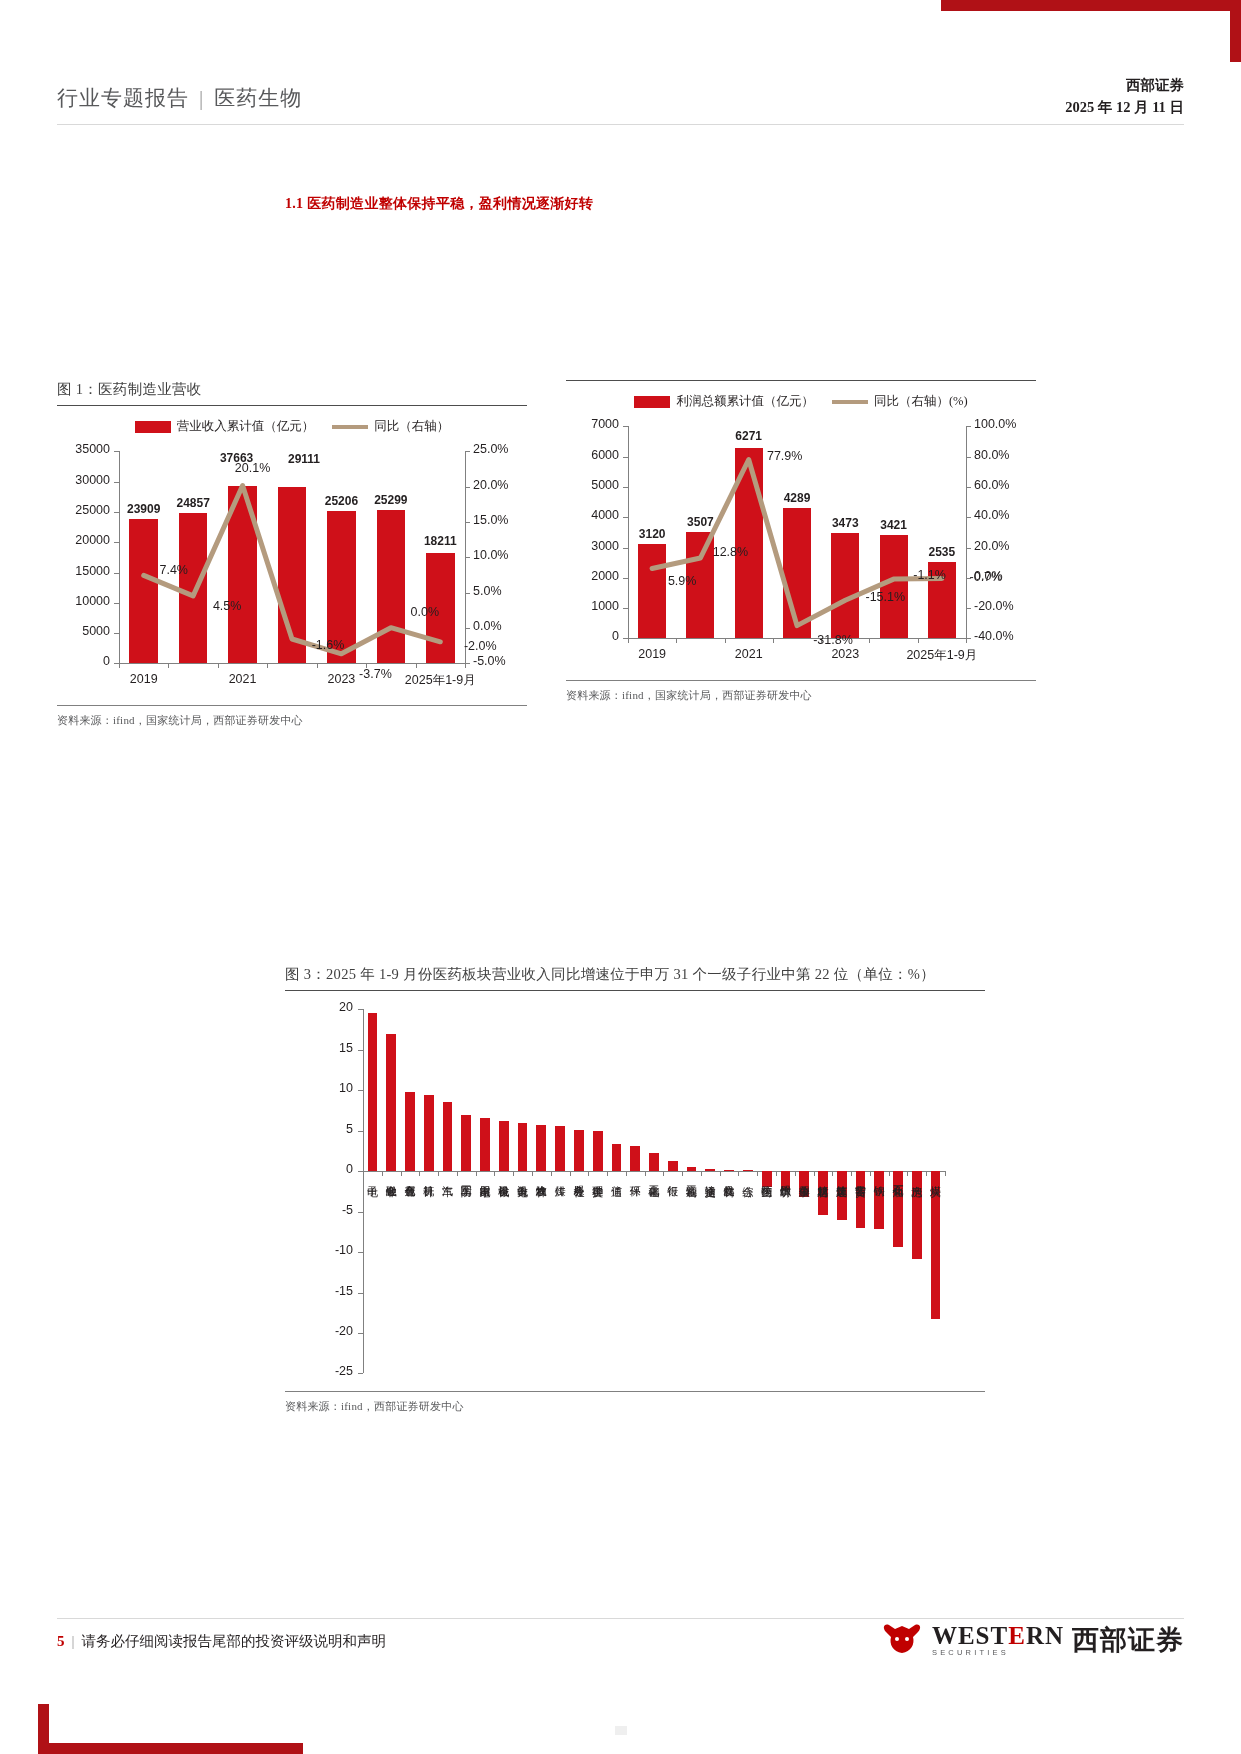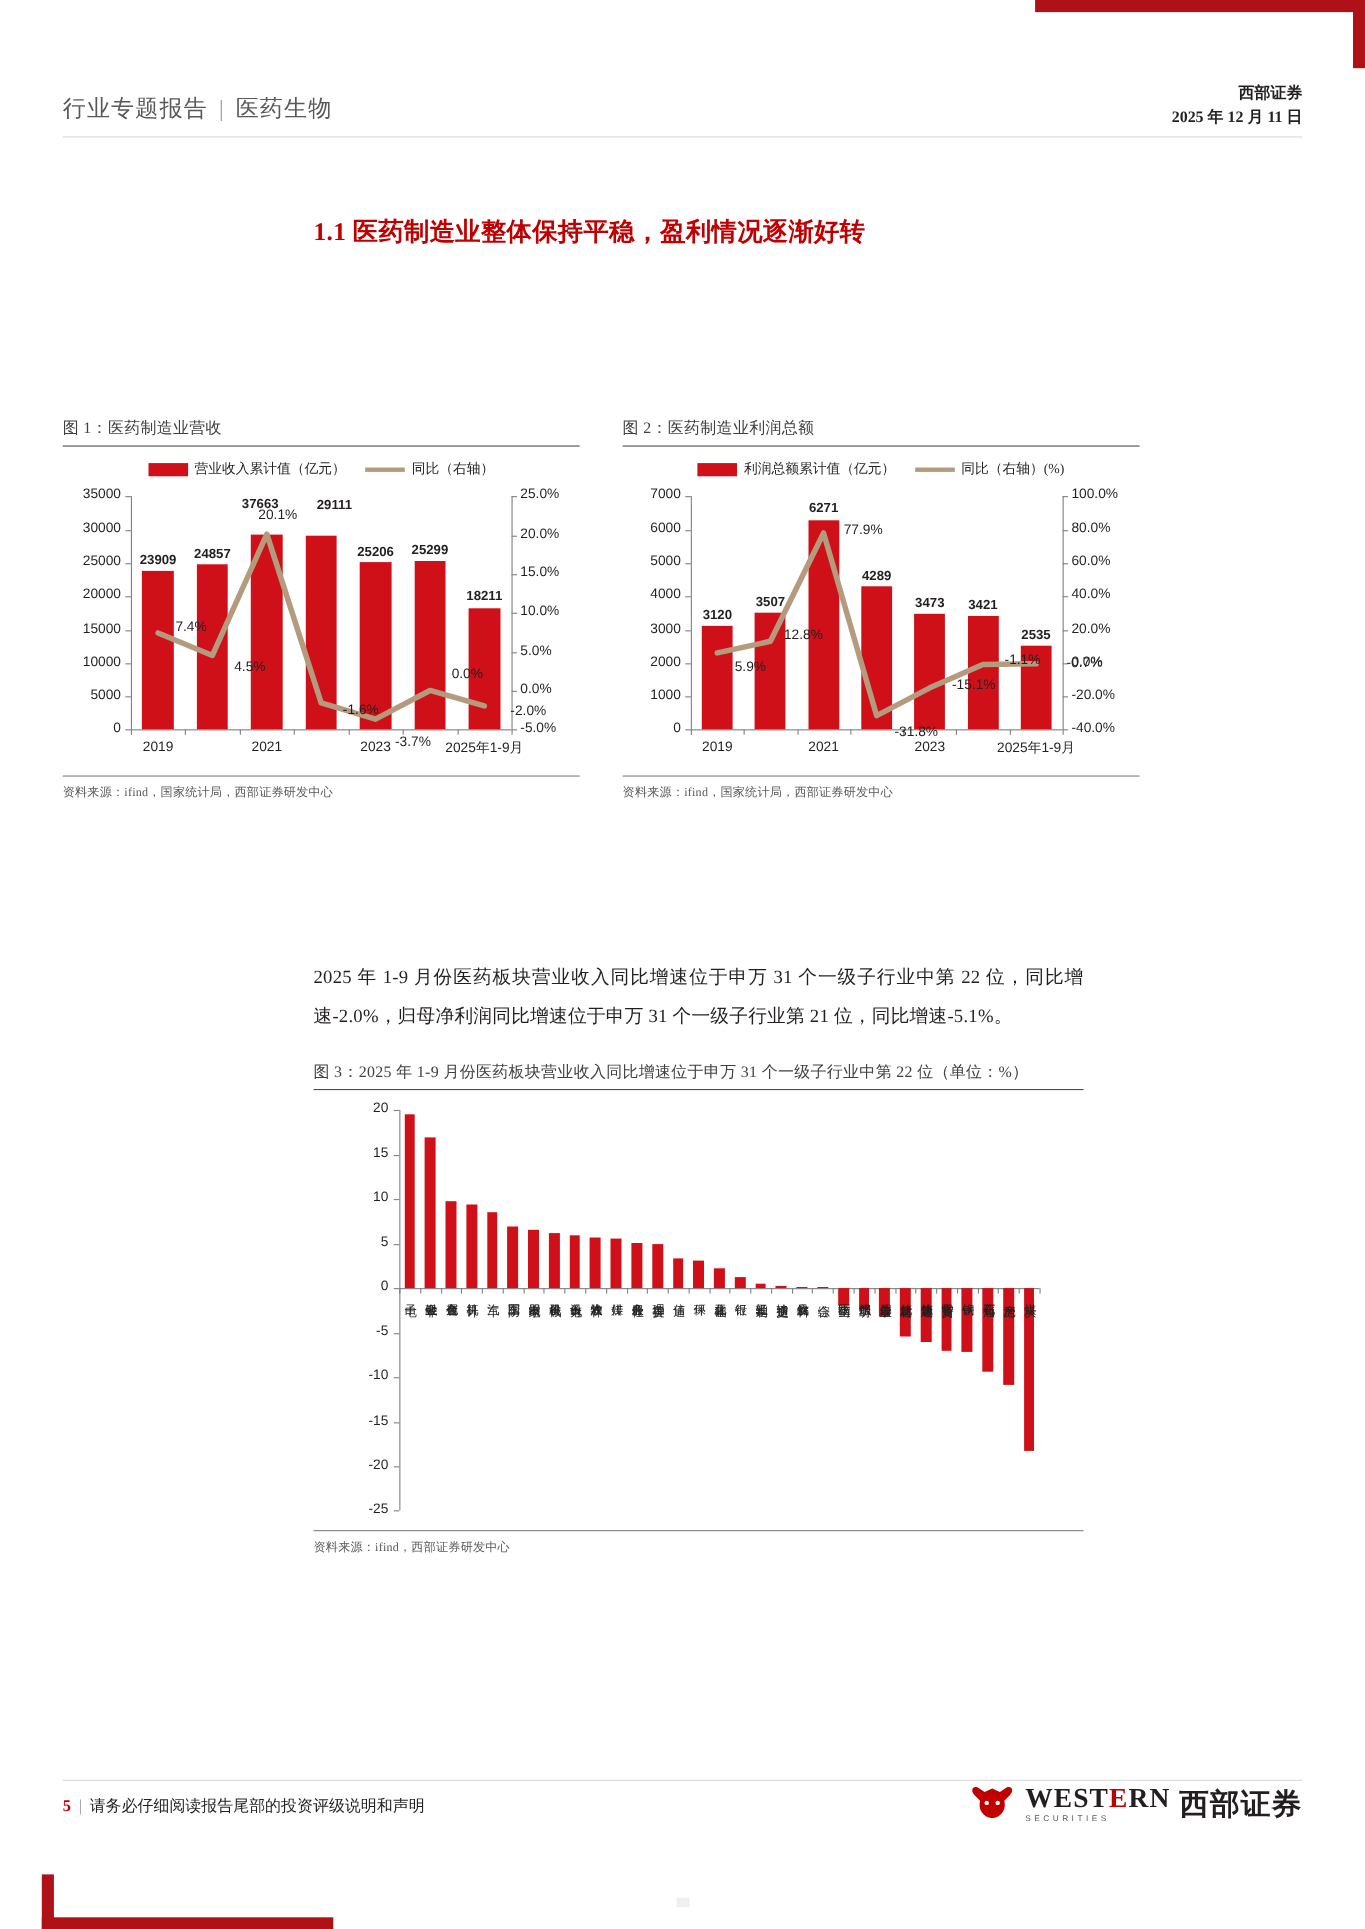--- a/index.html
+++ b/index.html
@@ -38,21 +38,21 @@
   }
   .hdr-rule { position:absolute; left:0; right:0; top:46px; height:1px; background:#d9d9d9; }
 
   
   h1.sec {
     position:absolute; left:285px; top:142px; margin:0;
     font-size:27px; color:#C00000; font-weight:bold; letter-spacing:0.5px;
     font-family:"Liberation Serif", serif;
   }
   h2.sub {
-    position:absolute; margin:0; font-size:23px; color:#C00000;
+    position:absolute; margin:0; font-size:14px; color:#C00000;
     font-weight:bold; letter-spacing:0.3px;
     font-family:"Liberation Serif", serif;
   }
   #sub11 { left:285px; top:195px; }
   #sub12 { left:285px; top:830px; }
 
   .para {
     position:absolute; width:700px; font-size:17px; color:#231f20;
     line-height:2.05; text-align:justify; letter-spacing:0.2px;
     font-family:"Liberation Serif", serif;
@@ -248,21 +248,20 @@
           <div class="pt-lbl" style="left: 283.429px; top: 231.813px; width: 70px;">-3.7%</div>
           <div class="pt-lbl" style="left: 332.857px; top: 169.667px; width: 70px;">0.0%</div>
           <div class="pt-lbl" style="left: 388.286px; top: 203.8px; width: 70px;">-2.0%</div>
         </div>
     </div>
     <div class="fig-foot-rule"></div>
     <div class="fig-src">资料来源：ifind，国家统计局，西部证券研发中心</div>
   </div>
 
   <div class="fig" id="fig2">
-    <div class="fig-title">图 2：医药制造业利润总额</div>
     <div class="fig-rule"></div>
     <div class="fig-body">
       <div class="legend">
         <div class="lg">
           <span class="swatch-bar"></span>
           <span>利润总额累计值（亿元）</span>
         </div>
         <div class="lg">
           <span class="swatch-line"></span>
           <span>同比（右轴）(%)</span>
@@ -339,21 +338,20 @@
           <div class="pt-lbl" style="left: 232px; top: 222.583px; width: 70px;">-31.8%</div>
           <div class="pt-lbl" style="left: 284.286px; top: 179.294px; width: 70px;">-15.1%</div>
           <div class="pt-lbl" style="left: 328.571px; top: 158.094px; width: 70px;">-1.1%</div>
           <div class="pt-lbl" style="left: 384.857px; top: 159.489px; width: 70px;">-0.7%</div>
         </div>
     </div>
     <div class="fig-foot-rule"></div>
     <div class="fig-src">资料来源：ifind，国家统计局，西部证券研发中心</div>
   </div>
 
-  <div class="para" id="para2">2025 年 1-9 月份医药板块营业收入同比增速位于申万 31 个一级子行业中第 22 位，同比增速-2.0%，归母净利润同比增速位于申万 31 个一级子行业第 21 位，同比增速-5.1%。</div>
 
   <div class="fig" id="fig3">
     <div class="fig-title">图 3：2025 年 1-9 月份医药板块营业收入同比增速位于申万 31 个一级子行业中第 22 位（单位：%）</div>
     <div class="fig-rule"></div>
     <div class="fig-body">
       <div class="plot" id="plot3" style="height:400px;">
           <div class="axis-line" style="left: 78px; top: 18px; width: 1px; height: 364px;"></div>
           <div class="axis-line" style="left: 78px; top: 179.778px; width: 582px; height: 1px;"></div>
           <div class="tick" style="left: 73px; top: 382px;"></div>
           <div class="c3ylab" style="left: 0px; top: 373px; width: 68px;">-25</div>

